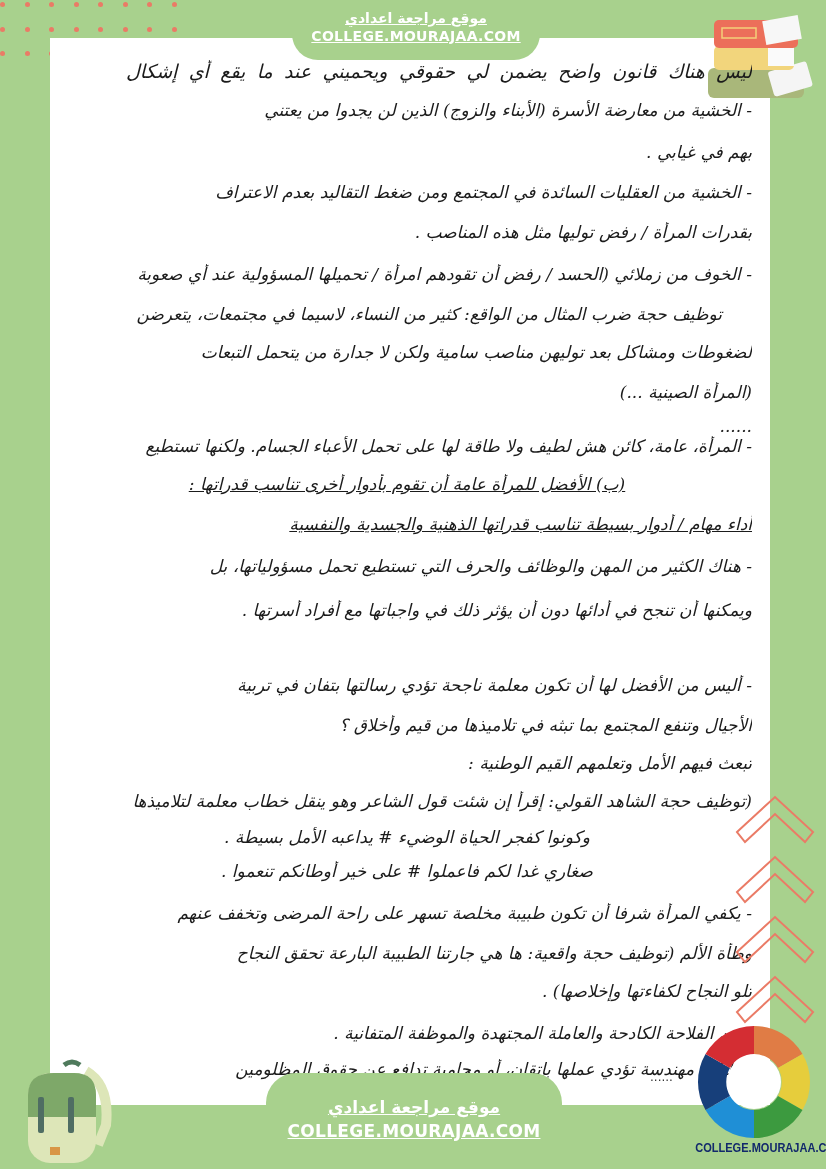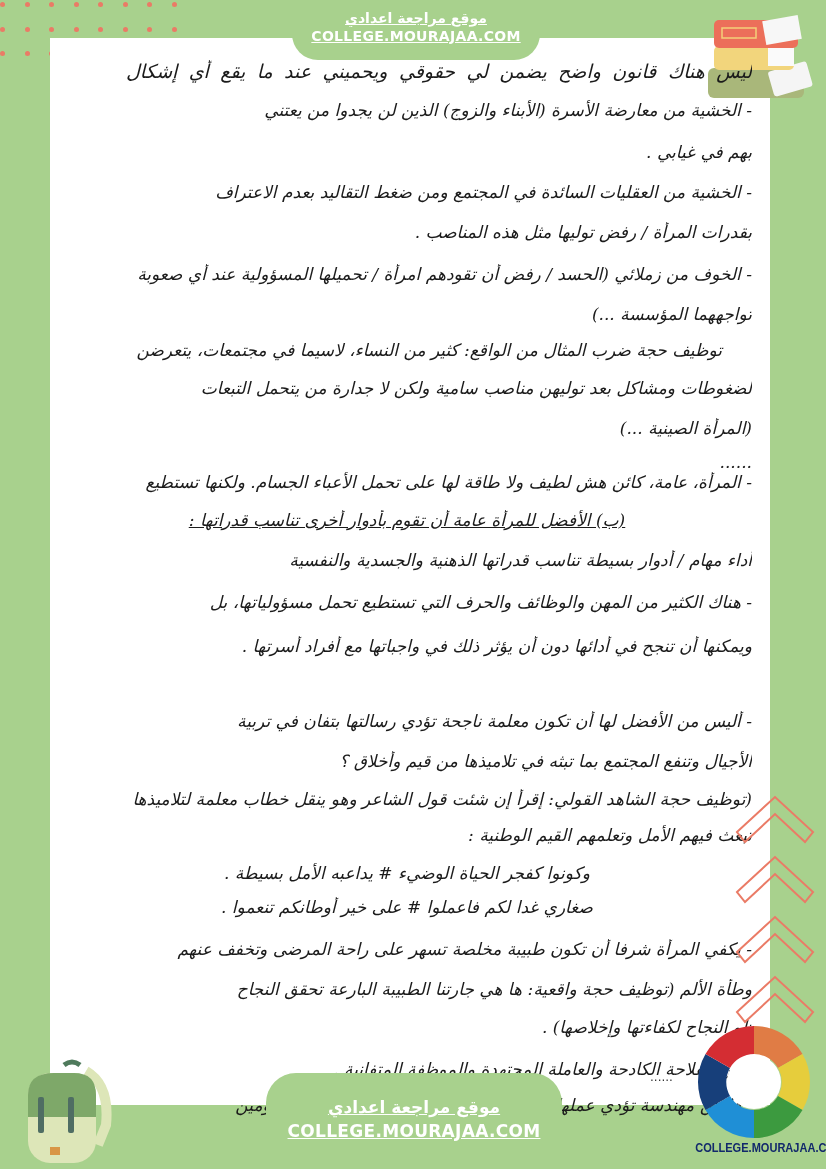--- a/index.html
+++ b/index.html
@@ -72,34 +72,33 @@
   <rect x="22" y="20" width="34" height="10" fill="none" stroke="#f3d17a" stroke-width="1.5"></rect>
 </svg>
 
 <div class="text">
   <div class="line" style="font-size:19px;margin-top:4px;height:40px;font-family:Liberation Mono, monospace;">ليس هناك قانون واضح يضمن لي حقوقي ويحميني عند ما يقع أي إشكال</div>
   <div class="line" style="height:42px;">- الخشية من معارضة الأسرة (الأبناء والزوج) الذين لن يجدوا من يعتني</div>
   <div class="line" style="height:40px;">بهم في غيابي .</div>
   <div class="line" style="height:40px;">- الخشية من العقليات السائدة في المجتمع ومن ضغط التقاليد بعدم الاعتراف</div>
   <div class="line" style="height:42px;">بقدرات المرأة / رفض توليها مثل هذه المناصب .</div>
   <div class="line" style="height:40px;text-align:right;">- الخوف من زملائي (الحسد / رفض أن تقودهم امرأة / تحميلها المسؤولية عند أي صعوبة</div>
-  <div class="line" style="height:36px;">تواجههما المؤسسة ...)</div>
   <div class="line" style="height:38px;padding-right:30px;">توظيف حجة ضرب المثال من الواقع: كثير من النساء، لاسيما في مجتمعات، يتعرضن</div>
   <div class="line" style="height:40px;">لضغوطات ومشاكل بعد توليهن مناصب سامية ولكن لا جدارة من يتحمل التبعات</div>
   <div class="line" style="height:34px;">(المرأة الصينية ...)</div>
   <div class="line" style="height:20px;">......</div>
   <div class="line" style="height:38px;">- المرأة، عامة، كائن هش لطيف ولا طاقة لها على تحمل الأعباء الجسام. ولكنها تستطيع</div>
   <div class="line center" style="height:40px;text-decoration:underline;">(ب) الأفضل للمرأة عامة أن تقوم بأدوار أخرى تناسب قدراتها :</div>
-  <div class="line" style="height:42px;">أداء مهام / أدوار بسيطة تناسب قدراتها الذهنية والجسدية والنفسية</div>
+  <div class="line" style="height:42px;text-decoration:underline;">أداء مهام / أدوار بسيطة تناسب قدراتها الذهنية والجسدية والنفسية</div>
   <div class="line" style="height:44px;">- هناك الكثير من المهن والوظائف والحرف التي تستطيع تحمل مسؤولياتها، بل</div>
   <div class="line" style="height:44px;">ويمكنها أن تنجح في أدائها دون أن يؤثر ذلك في واجباتها مع أفراد أسرتها .</div>
   <div class="line" style="height:40px;margin-top:31px;">- أليس من الأفضل لها أن تكون معلمة ناجحة تؤدي رسالتها بتفان في تربية</div>
   <div class="line" style="height:38px;">الأجيال وتنفع المجتمع بما تبثه في تلاميذها من قيم وأخلاق ؟</div>
+  <div class="line" style="height:38px;">تبعث فيهم الأمل وتعلمهم القيم الوطنية :</div>
   <div class="line" style="height:36px;">(توظيف حجة الشاهد القولي: إقرأ إن شئت قول الشاعر وهو ينقل خطاب معلمة لتلاميذها</div>
-  <div class="line" style="height:38px;">تبعث فيهم الأمل وتعلمهم القيم الوطنية :</div>
   <div class="line center" style="height:34px;">وكونوا كفجر الحياة الوضيء # يداعبه الأمل بسيطة .</div>
   <div class="line center" style="height:42px;">صغاري غدا لكم فاعملوا # على خير أوطانكم تنعموا .</div>
   <div class="line" style="height:40px;">- يكفي المرأة شرفا أن تكون طبيبة مخلصة تسهر على راحة المرضى وتخفف عنهم</div>
   <div class="line" style="height:38px;">وطأة الألم (توظيف حجة واقعية: ها هي جارتنا الطبيبة البارعة تحقق النجاح</div>
   <div class="line" style="height:42px;">تلو النجاح لكفاءتها وإخلاصها) .</div>
   <div class="line" style="height:36px;">- من الفلاحة الكادحة والعاملة المجتهدة والموظفة المتفانية .</div>
   <div class="line" style="height:36px;">- فلتكن مهندسة تؤدي عملها بإتقان، أو محامية تدافع عن حقوق المظلومين</div>
 </div>
 <div class="ellipsis">......</div>
 

